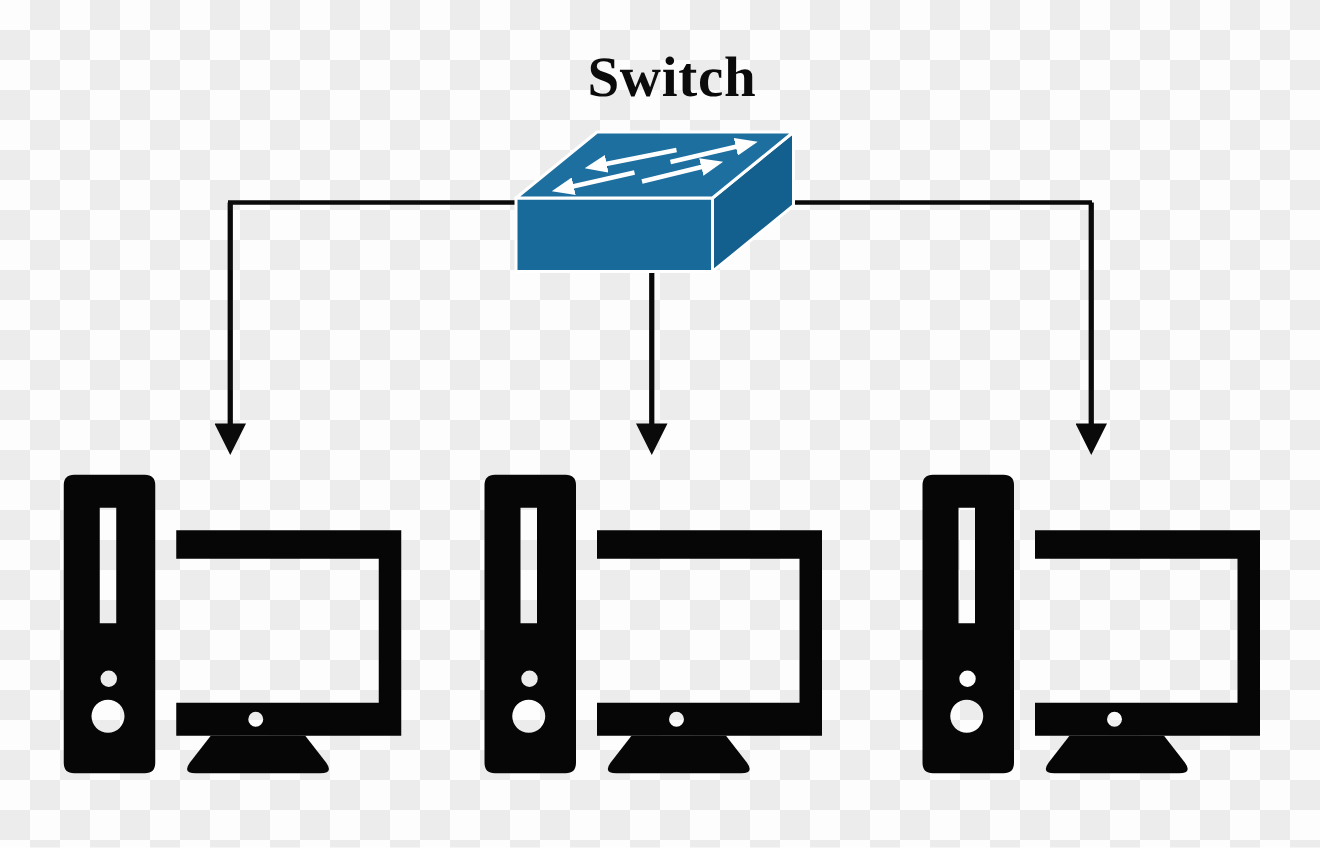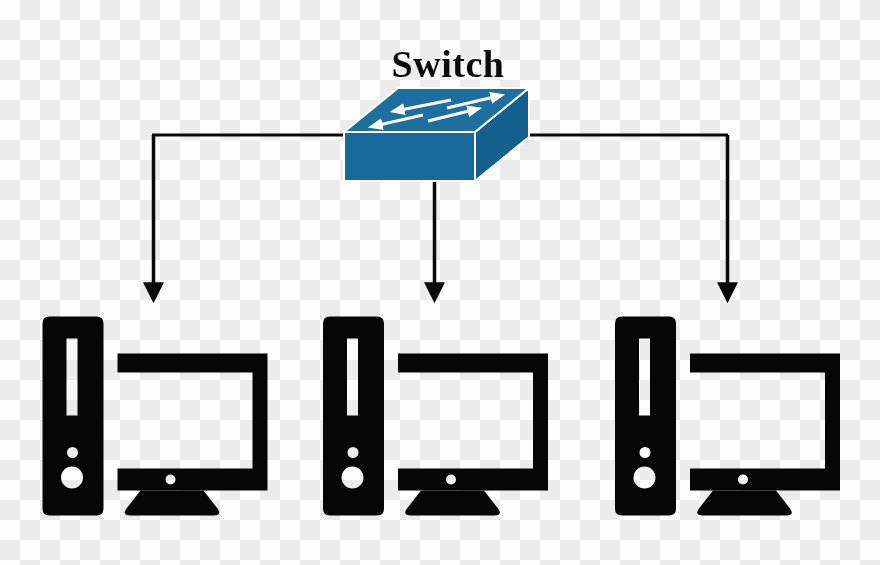--- a/index.html
+++ b/index.html
@@ -18,21 +18,21 @@
   svg.diagram{position:absolute;left:0;top:0;}
   .edge{fill:none;}
   .switch-face{stroke:#ffffff;stroke-width:2;stroke-linejoin:round;}
   .switch-arrow{fill:none;stroke-linecap:butt;}
 </style>
 </head>
 <body>
 
 <div class="stage" style="--c-light: #fdfdfd; --c-dark: #ececec;">
 
-  <div class="title" style="color: rgb(11, 11, 11); margin-top: 12px;">Switch</div>
+  <div class="title" style="color: rgb(11, 11, 11);">Switch</div>
 
   <svg class="diagram" width="880" height="565" viewBox="0 0 880 565">
     <defs>
       <marker id="head-black" markerWidth="6" markerHeight="6" refX="0.5" refY="3" orient="auto" markerUnits="strokeWidth">
         <path d="M0,0 L6,3 L0,6 Z" fill="#0a0a0a"></path>
       </marker>
       <marker id="head-white" markerWidth="5" markerHeight="4" refX="0.5" refY="2" orient="auto" markerUnits="strokeWidth">
         <path d="M0,0 L5,2 L0,4 Z" fill="#ffffff"></path>
       </marker>
 

